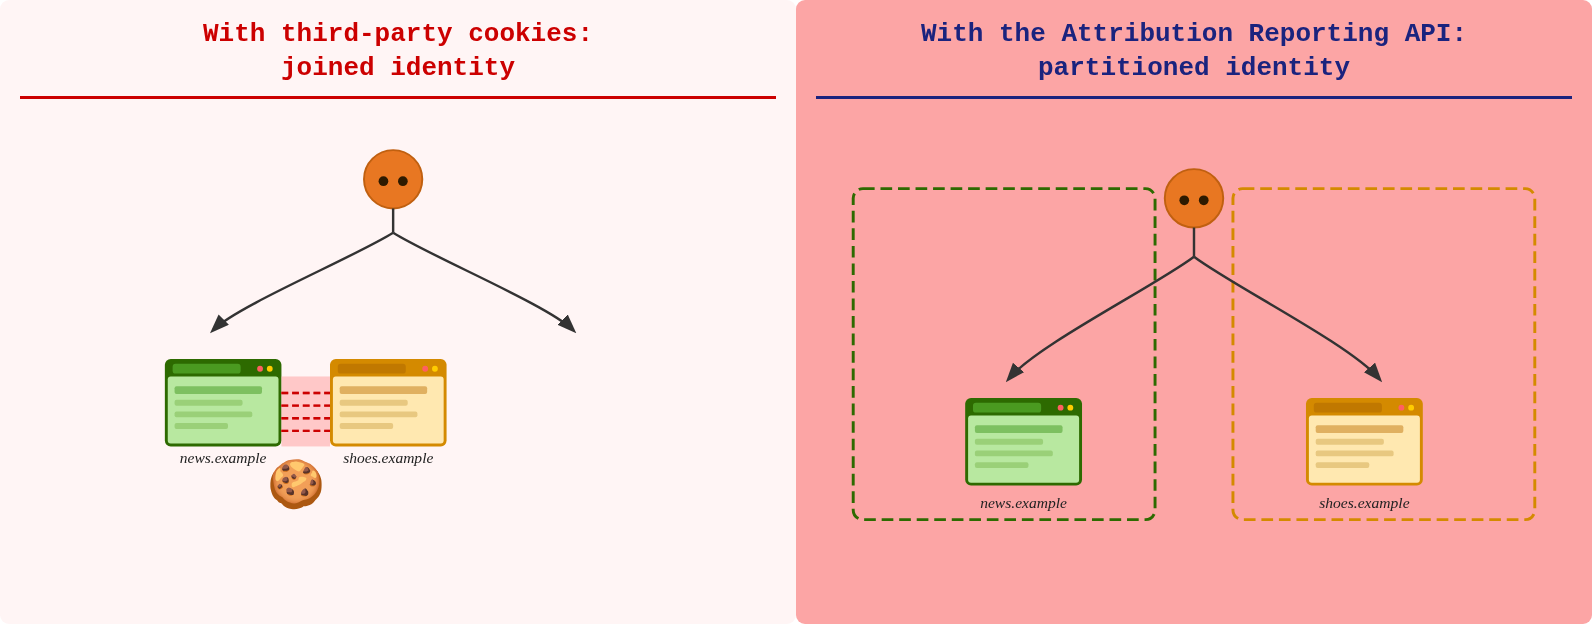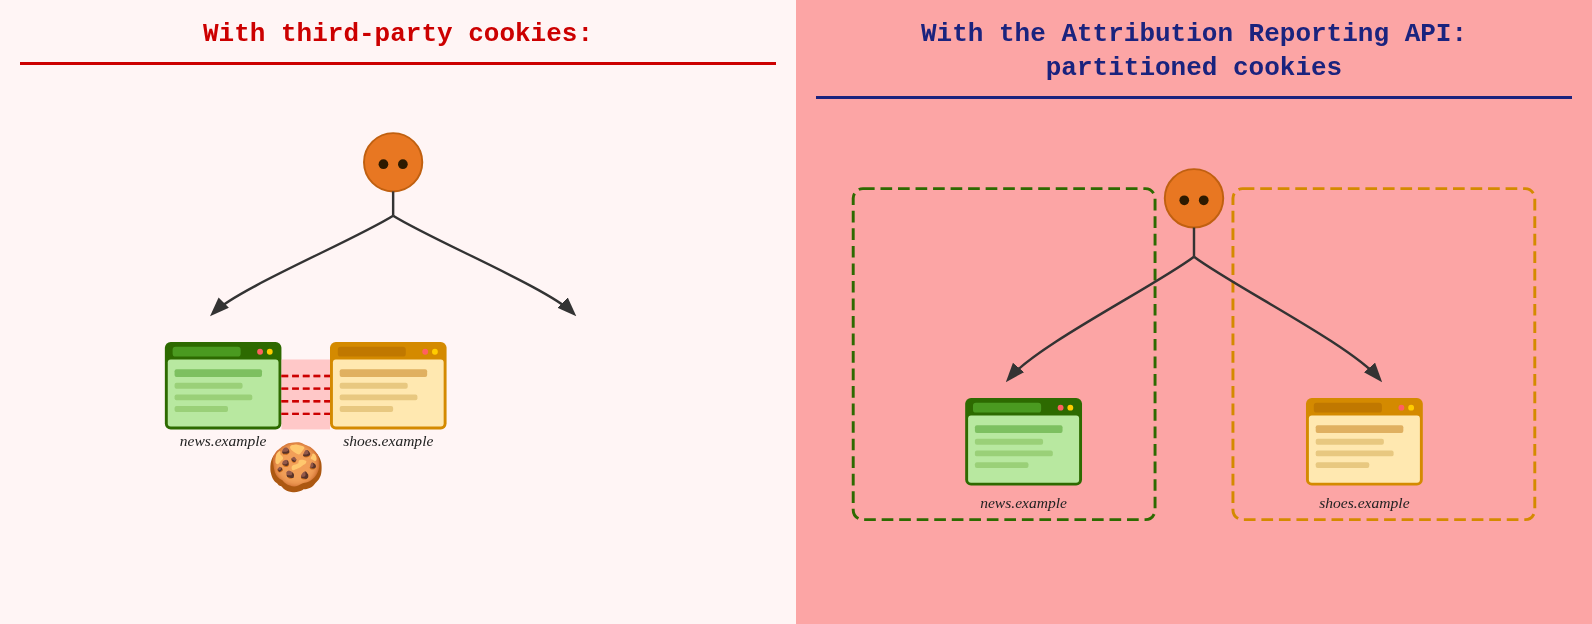--- a/index.html
+++ b/index.html
@@ -12,20 +12,21 @@
       flex-direction: row;
       overflow: hidden;
     }
 
     .panel {
       flex: 1;
       display: flex;
       flex-direction: column;
       align-items: center;
       padding: 18px 20px 20px 20px;
+      border-radius: 9px;
     }
 
     .panel-left {
       background: #fff5f5;
     }
 
     .panel-right {
       background: #fca5a5;
     }
 
@@ -68,20 +69,21 @@
       justify-content: center;
       position: relative;
     }
   </style>
 </head>
 <body>
 
 <div class="panel panel-left">
   <div class="panel-title">
     <span>With third-party cookies:</span><br>
+    <span>joined identity</span>
   </div>
   <div class="divider"></div>
   <div class="diagram-area">
     <svg viewBox="0 0 700 430" width="680" height="420">
 
       <g transform="translate(345, 30)">
         <circle cx="0" cy="0" r="30" fill="#e87722" stroke="#c06010" stroke-width="2"></circle>
 
         <circle cx="-10" cy="2" r="5" fill="#2d1a00"></circle>
         <circle cx="10" cy="2" r="5" fill="#2d1a00"></circle>
@@ -142,21 +144,21 @@
 
       <text x="170" y="322" font-size="16" font-family="Georgia, serif" font-style="italic" text-anchor="middle" fill="#222">news.example</text>
       <text x="340" y="322" font-size="16" font-family="Georgia, serif" font-style="italic" text-anchor="middle" fill="#222">shoes.example</text>
     </svg>
   </div>
 </div>
 
 <div class="panel panel-right">
   <div class="panel-title">
     <span>With the Attribution Reporting API:</span><br>
-    <span>partitioned cookies</span>
+    <span>partitioned identity</span>
   </div>
   <div class="divider"></div>
   <div class="diagram-area">
     <svg viewBox="0 0 760 430" width="740" height="420">
       <defs>
         <marker id="arrowR" markerWidth="8" markerHeight="8" refX="6" refY="3" orient="auto">
           <path d="M0,0 L0,6 L8,3 z" fill="#333"></path>
         </marker>
       </defs>
 

